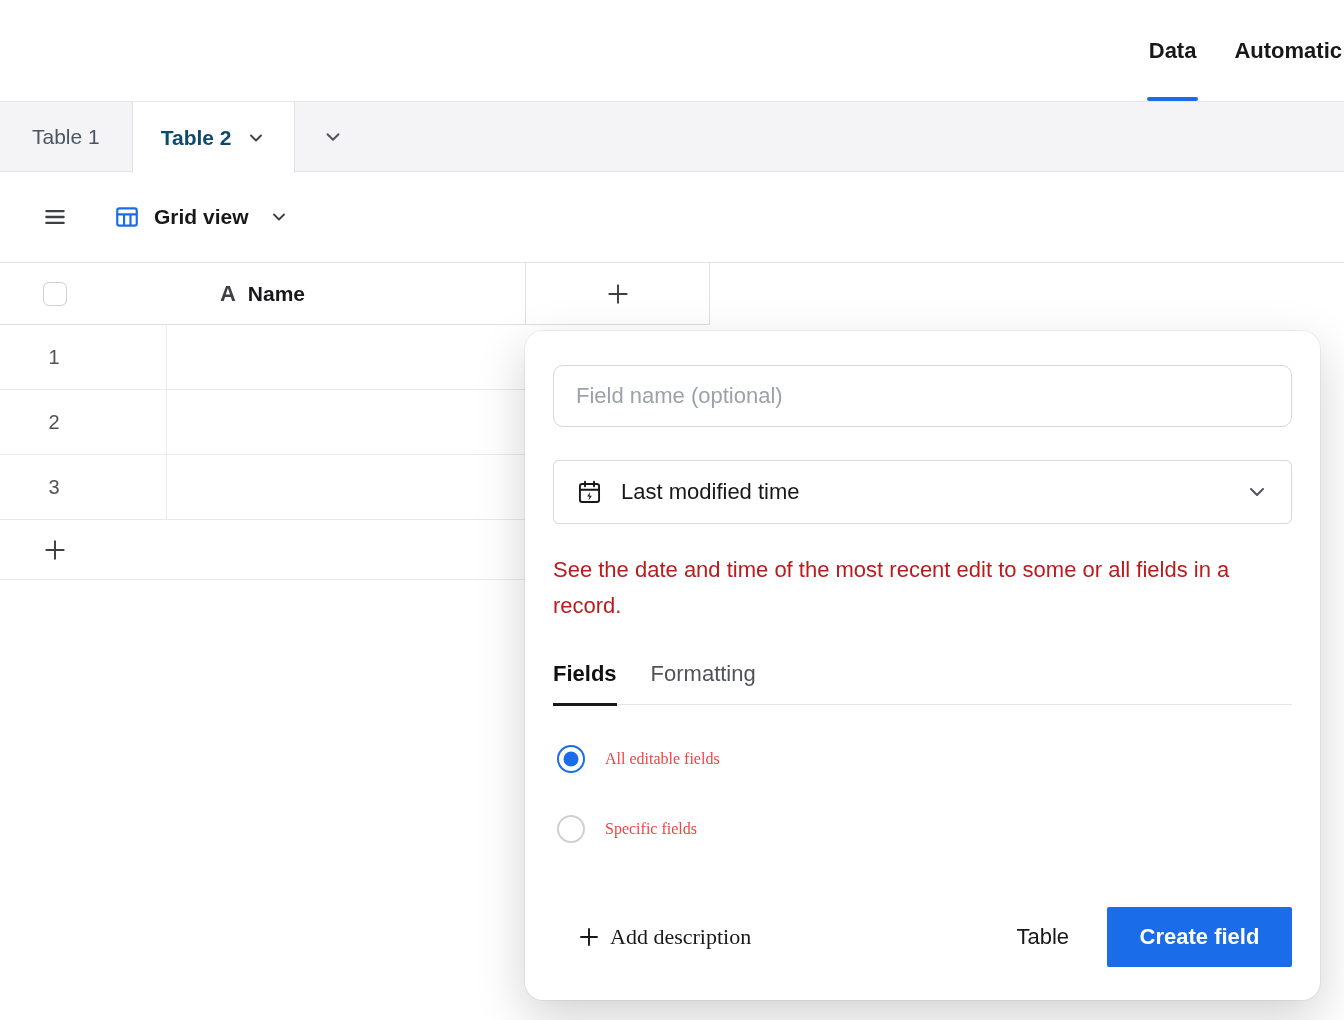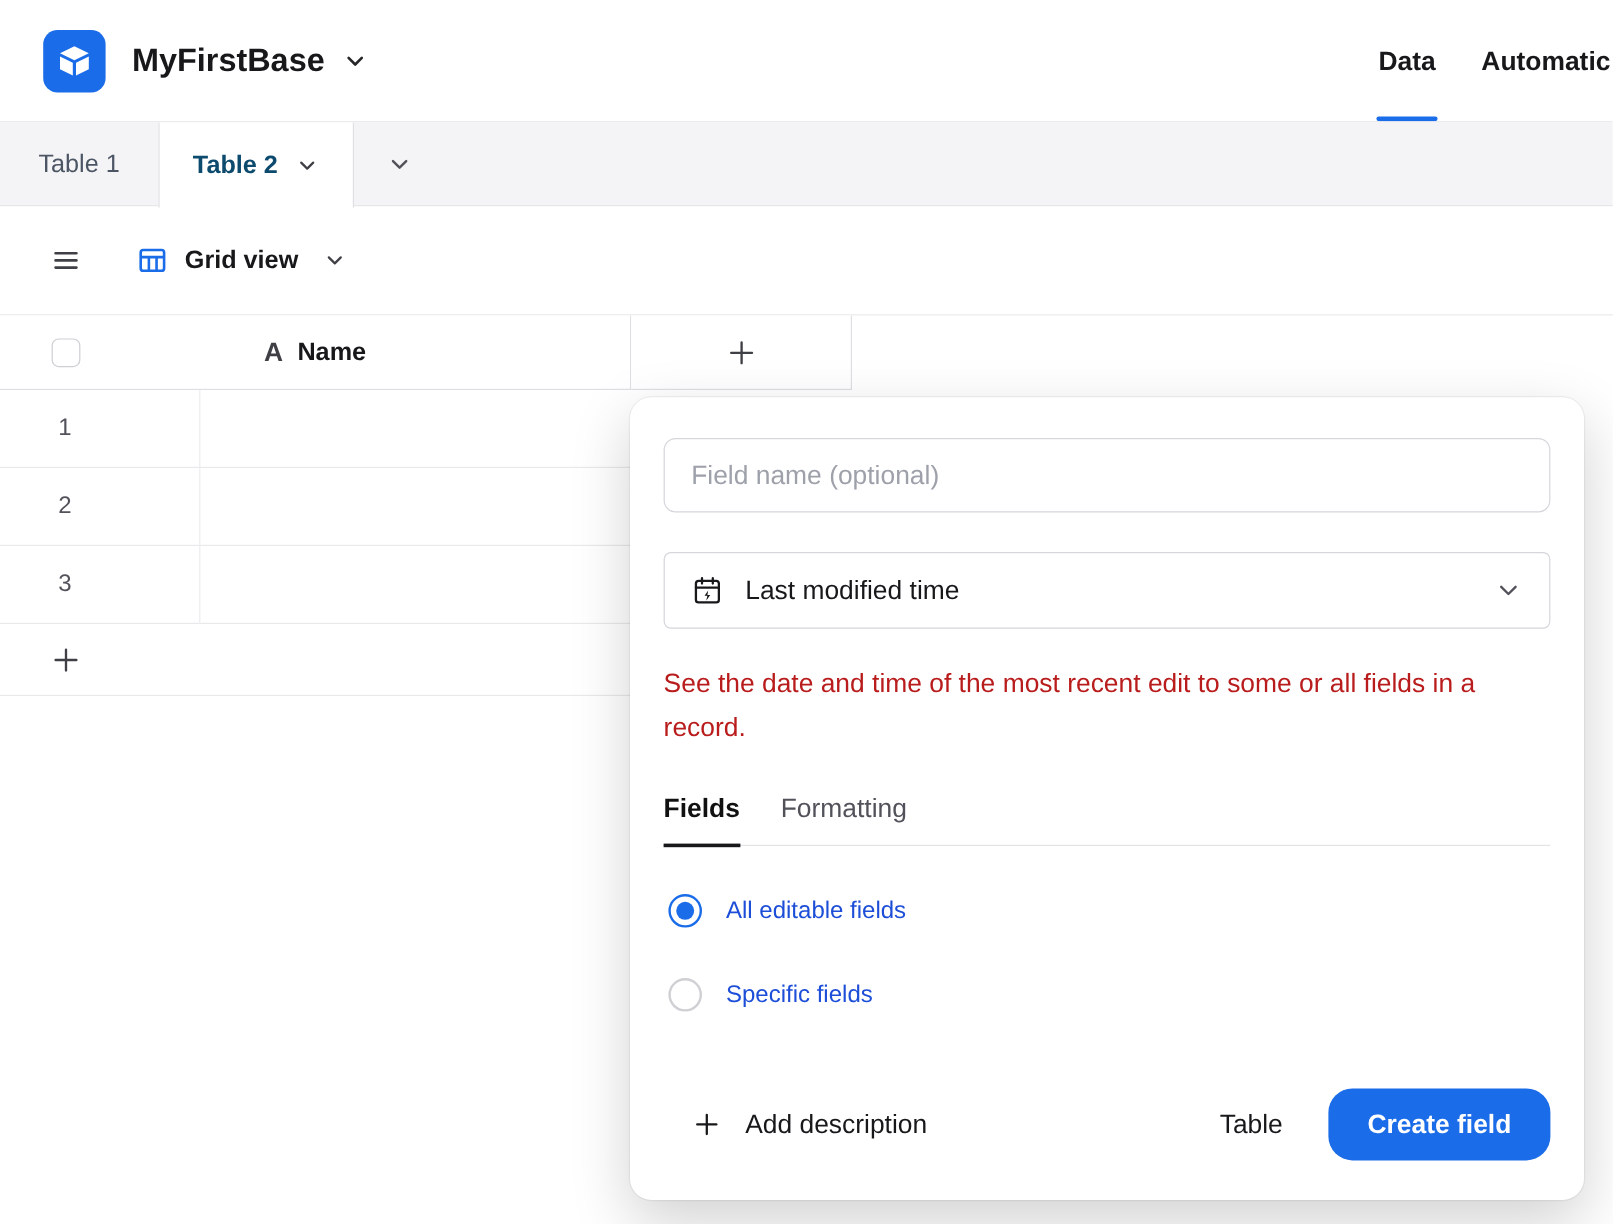--- a/index.html
+++ b/index.html
@@ -82,56 +82,37 @@
   .mtab { padding-bottom:16px; font-size:22px; color:#52525b; cursor:pointer; }
   .mtab.active { font-weight:700; color:#111; border-bottom:3px solid #18181b; margin-bottom:-2px; }
   .option-row { position:absolute; left:32px; display:flex; align-items:center; gap:20px; cursor:pointer; }
   .option-row.first { top:414px; }
   .option-row.second { top:484px; }
   .radio { width:28px; height:28px; border-radius:50%; position:relative; background:#fff; }
   .radio.selected { border:2px solid #1a6ce8; }
   .radio.selected::after { content:""; position:absolute; left:50%; top:50%; transform:translate(-50%,-50%);
     width:15px; height:15px; border-radius:50%; background:#1a6ce8; }
   .radio.unselected { border:2px solid #cfcfd4; }
-  .option-label { font-size:20px; color:#1d4ed8; }
+  .option-label { font-size:16px; color:#ef4444;font-family:Liberation Serif, serif; }
   .modal-footer { position:absolute; left:28px; right:28px; bottom:32px; height:62px;
     display:flex; align-items:center; }
-  .add-desc { display:flex; align-items:center; gap:20px; margin-left:24px; font-size:22px;
-    color:#18181b; cursor:pointer; background:none; border:none; font-family:Liberation Sans, sans-serif; }
+  .add-desc { display:flex; align-items:center; gap:9px; margin-left:24px; font-size:22px;
+    color:#18181b; cursor:pointer; background:none; border:none; font-family:Liberation Serif, serif; }
   .footer-spacer { flex:1; }
   .cancel-btn { font-size:22px; color:#18181b; padding:0 24px; height:60px; background:none; border:none;
     cursor:pointer; font-family:inherit; }
   .create-btn { width:185px; height:60px; background:#1a6ce8; color:#fff; font-size:22px; font-weight:700;
-    border:none; border-radius:20px; margin-left:14px; cursor:pointer; font-family:inherit; }
+    border:none; border-radius:2px; margin-left:14px; cursor:pointer; font-family:inherit; }
 </style>
 </head>
 <body>
 
 <div class="stage">
 
   <div class="header">
-    <div class="header-left">
-      <div class="logo">
-        <span style="display:flex">
-          <svg width="32" height="32" viewBox="0 0 24 24" fill="#ffffff">
-            <path d="M12 2.6 21 7l-9 4.4L3 7z"></path>
-            <path d="M3 9.1l8 3.9V21l-8-4z"></path>
-            <path d="M21 9.1l-8 3.9V21l8-4z"></path>
-          </svg>
-        </span>
-      </div>
-      <div class="base-menu">
-        <span class="base-name">MyFirstBase</span>
-        <span class="chev">
-          <svg width="22" height="22" viewBox="0 0 24 24" fill="none" stroke="#27272a" stroke-width="2.4" stroke-linecap="round" stroke-linejoin="round">
-              <polyline points="6 9 12 15 18 9"></polyline>
-            </svg>
-        </span>
-      </div>
-    </div>
     <div class="header-nav">
       <div class="nav-item active">
         <span>Data</span>
       </div>
       <div class="nav-item">
         <span>Automatic</span>
       </div>
     </div>
   </div>
 

